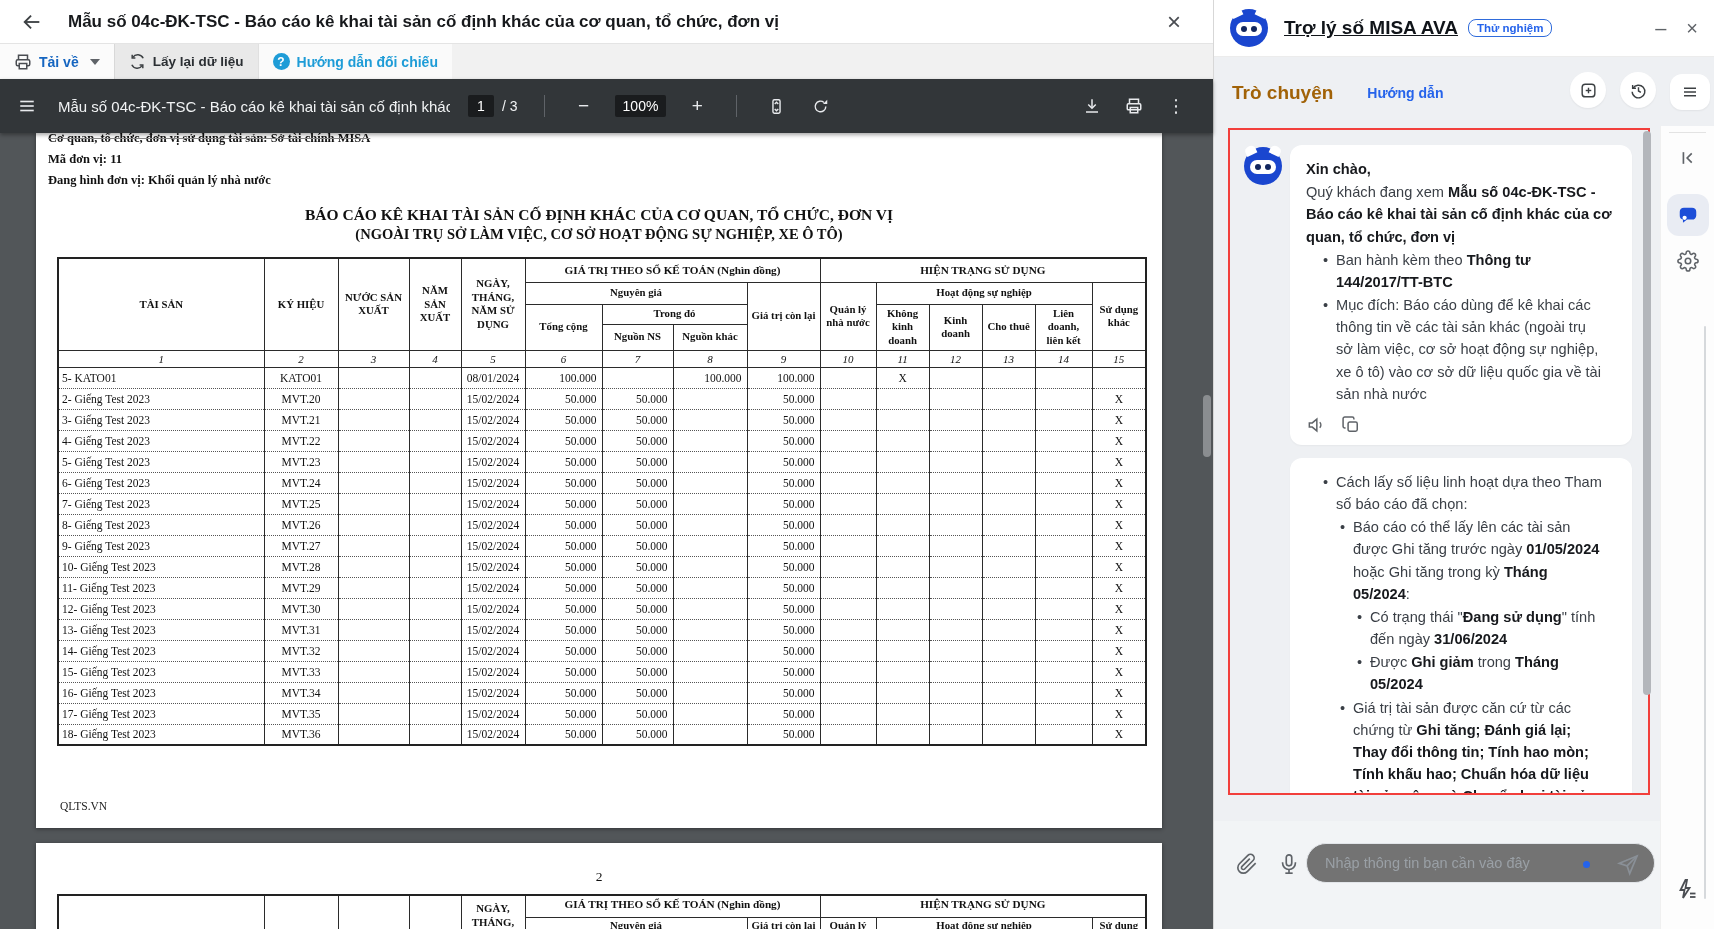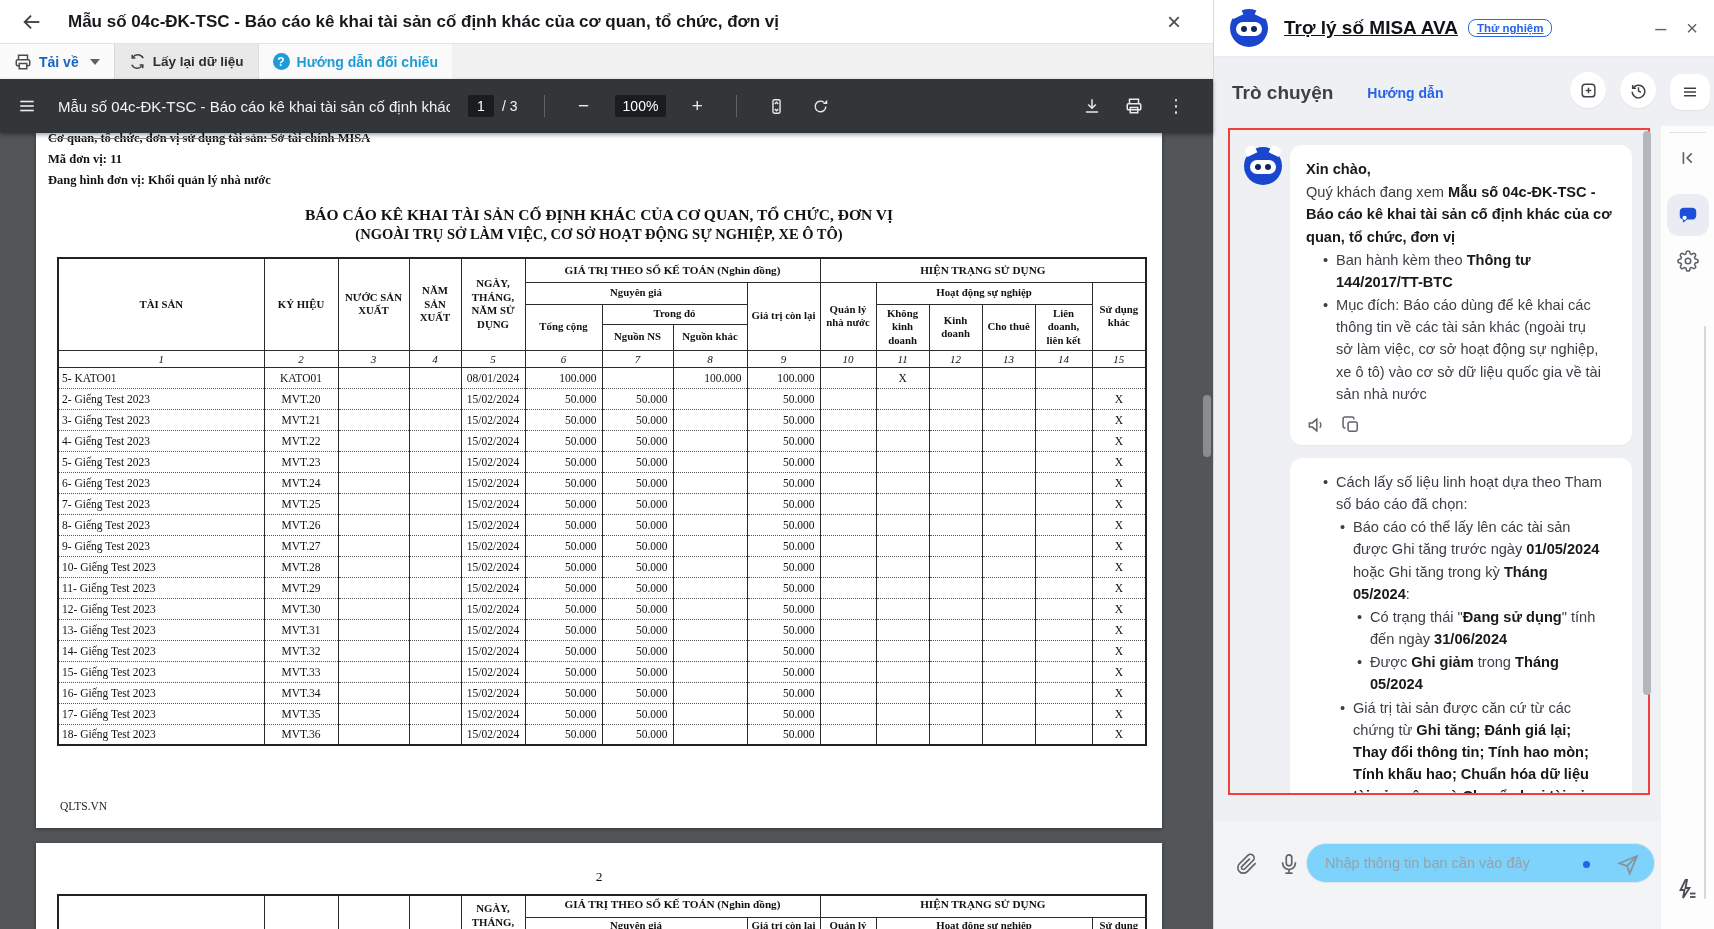--- a/index.html
+++ b/index.html
@@ -61,26 +61,26 @@
 
   
   .side-panel { width:500px; height:929px; position:relative; background:#eef0f3; overflow:hidden; }
   .panel-header { position:absolute; top:0; left:0; right:0; height:57px; background:#fff; border-bottom:1px solid #ececec; display:flex; align-items:center; padding:0 16px; z-index:5;}
   .ava { width:38px; height:38px; border-radius:50%; background:#1a46cf; position:relative; flex:none; }
   .ava:before { content:""; position:absolute; left:6px; top:13px; width:26px; height:14px; background:#fff; border-radius:7px; }
   .ava:after { content:""; position:absolute; left:11px; top:17px; width:6px; height:6px; border-radius:50%; background:#12265e; box-shadow:10px 0 0 #12265e; }
   .ava .ear { position:absolute; top:-1px; left:1px; width:11px; height:9px; background:#fff; border-radius:50% 50% 0 0; transform:rotate(-25deg);}
   .ava .ear.r { left:auto; right:1px; transform:rotate(25deg);}
   .panel-title { font-size:19px; font-weight:bold; color:#101419; margin-left:16px; white-space:nowrap;text-decoration:underline; }
-  .beta-badge { margin-left:10px; font-size:11.5px; color:#2563eb; border:1.5px solid #2f6bdb; border-radius:8px; padding:2px 8px; font-weight:bold; white-space:nowrap;text-decoration:underline;}
+  .beta-badge { margin-left:10px; font-size:11.5px; color:#2563eb; border:1.5px solid #2f6bdb; border-radius:8px; padding:2px 8px; font-weight:bold; white-space:nowrap;}
   .win-ctrl { margin-left:auto; display:flex; align-items:center; gap:20px; }
   .win-btn { font-size:20px; color:#5f6368; cursor:pointer; line-height:1; }
 
   .chat-tabs { position:absolute; top:72px; left:18px; right:0; height:42px; display:flex; align-items:center; z-index:4;}
-  .tab-title { font-size:19px; font-weight:bold; color:#404040; }
+  .tab-title { font-size:19px; font-weight:bold; color:#a16207; }
   .guide-link { font-size:14px; font-weight:bold; color:#2563eb; margin-left:34px; cursor:pointer; }
   .tab-icons { position:absolute; right:58px; top:0; display:flex; gap:14px; }
   .circle-btn { width:36px; height:36px; border-radius:50%; background:#fff; display:flex; align-items:center; justify-content:center; color:#3c4043; cursor:pointer; box-shadow:0 1px 2px rgba(0,0,0,.06);}
   .menu-pill { position:absolute; right:4px; top:74px; width:40px; height:36px; border-radius:12px; background:#fff; display:flex; align-items:center; justify-content:center; color:#3c4043; cursor:pointer; z-index:6; box-shadow:0 1px 2px rgba(0,0,0,.06);}
 
   .right-strip { position:absolute; top:126px; bottom:0; right:0; width:54px; background:#fdfdfd; z-index:5; border-left:1px solid #f0f0f0;}
   .strip-div { position:absolute; top:6px; left:8px; right:8px; height:1px; background:#e3e3e3; }
   .strip-icon { position:absolute; left:50%; transform:translateX(-50%); cursor:pointer; color:#5f6368; }
   .collapse-i { top:22px; }
   .bubble-wrap { top:68px; width:42px; height:42px; border-radius:12px; background:#e9ecf3; display:flex; align-items:center; justify-content:center; }
@@ -98,21 +98,21 @@
   .blk-l1 { padding-left:17px; } .blk-l2 { padding-left:34px; } .blk-l3 { padding-left:51px; }
   .blk-l1:before, .blk-l2:before, .blk-l3:before { content:"•"; position:absolute; color:#3a3f46; }
   .blk-l1:before { left:4px; } .blk-l2:before { left:21px; } .blk-l3:before { left:38px; }
   .msg-actions { display:flex; gap:15px; margin-top:10px; color:#5f6368; }
   .msg-actions .act { cursor:pointer; }
   .chat-scrollthumb { position:absolute; left:429px; top:131px; width:8px; height:564px; background:#b3b6bb; border-radius:4px; z-index:6; }
 
   .input-area { position:absolute; left:0; right:54px; bottom:0; height:108px; background:#f2f4f6; z-index:4;}
   .in-icon { position:absolute; bottom:54px; color:#5f6368; cursor:pointer; }
   .attach-i { left:22px; } .mic-i { left:64px; }
-  .input-pill { position:absolute; left:92px; right:5px; bottom:46px; height:40px; background:#7dd3fc; border:1px solid #e2e5e9; border-radius:20px; display:flex; align-items:center; padding:0 44px 0 18px; }
+  .input-pill { position:absolute; left:92px; right:5px; bottom:46px; height:40px; background:#737373; border:1px solid #e2e5e9; border-radius:20px; display:flex; align-items:center; padding:0 44px 0 18px; }
   .input-pill input { border:none; outline:none; font-size:14.5px; color:#202124; width:100%; font-family:"Liberation Sans", sans-serif; background:transparent;}
   .input-pill input::placeholder { color:#9aa0a6; }
   .typing-dot { position:absolute; right:64px; top:17px; width:7px; height:7px; border-radius:50%; background:#2563eb; }
   .send-i { position:absolute; right:14px; top:8px; color:#8a9097; cursor:pointer; }
   .quick-i { position:absolute; right:16px; bottom:28px; color:#4a4d52; cursor:pointer; z-index:6;}
   svg { display:block; }
 </style>
 </head>
 <body>
 

